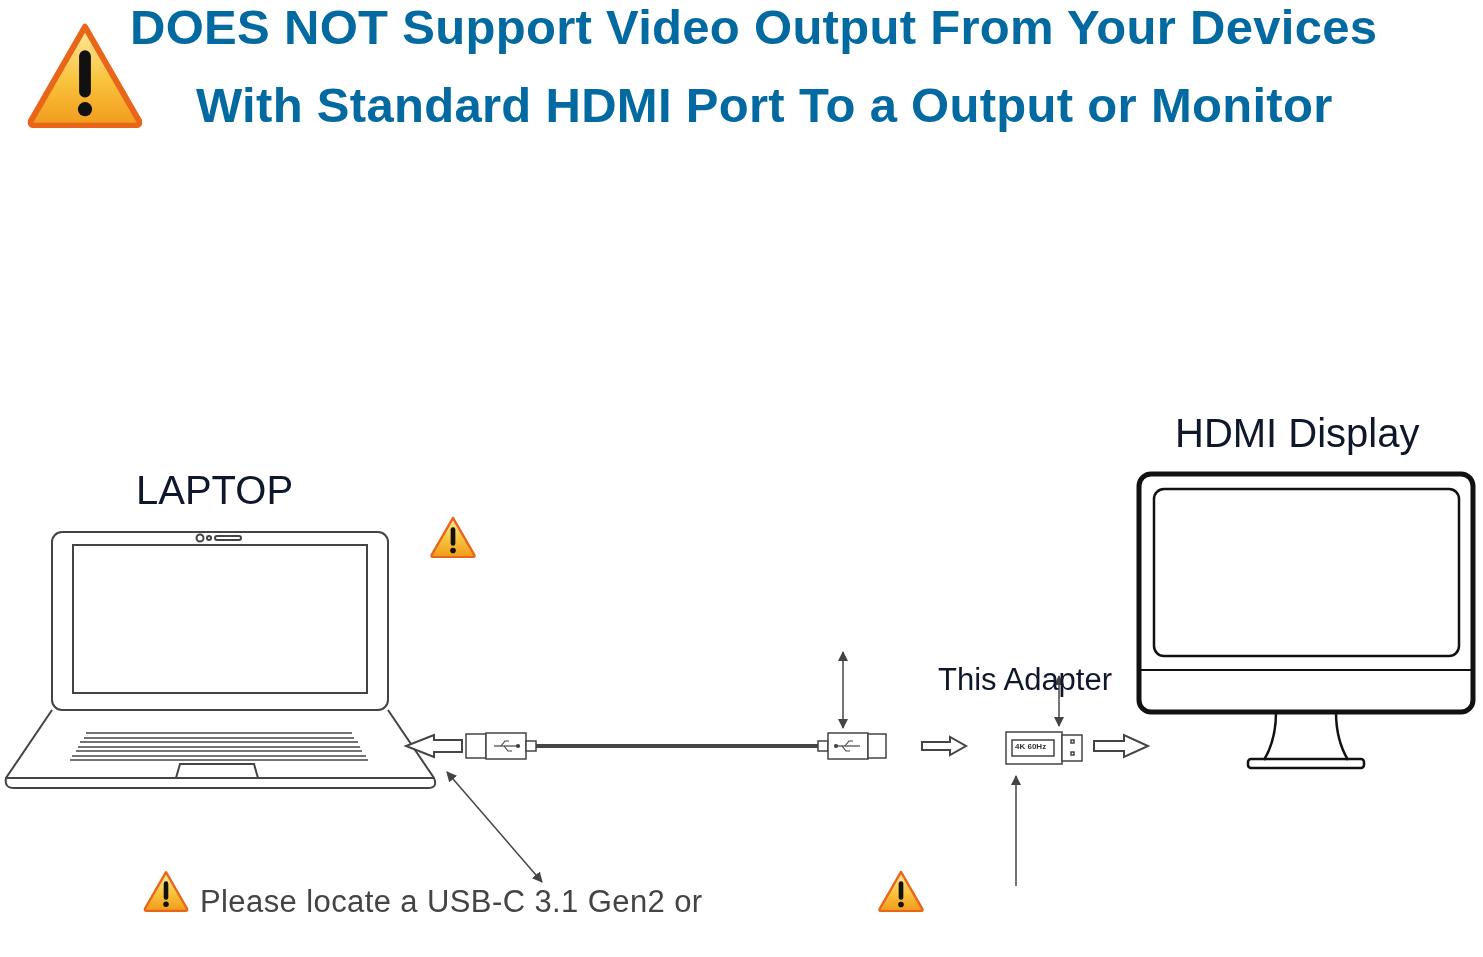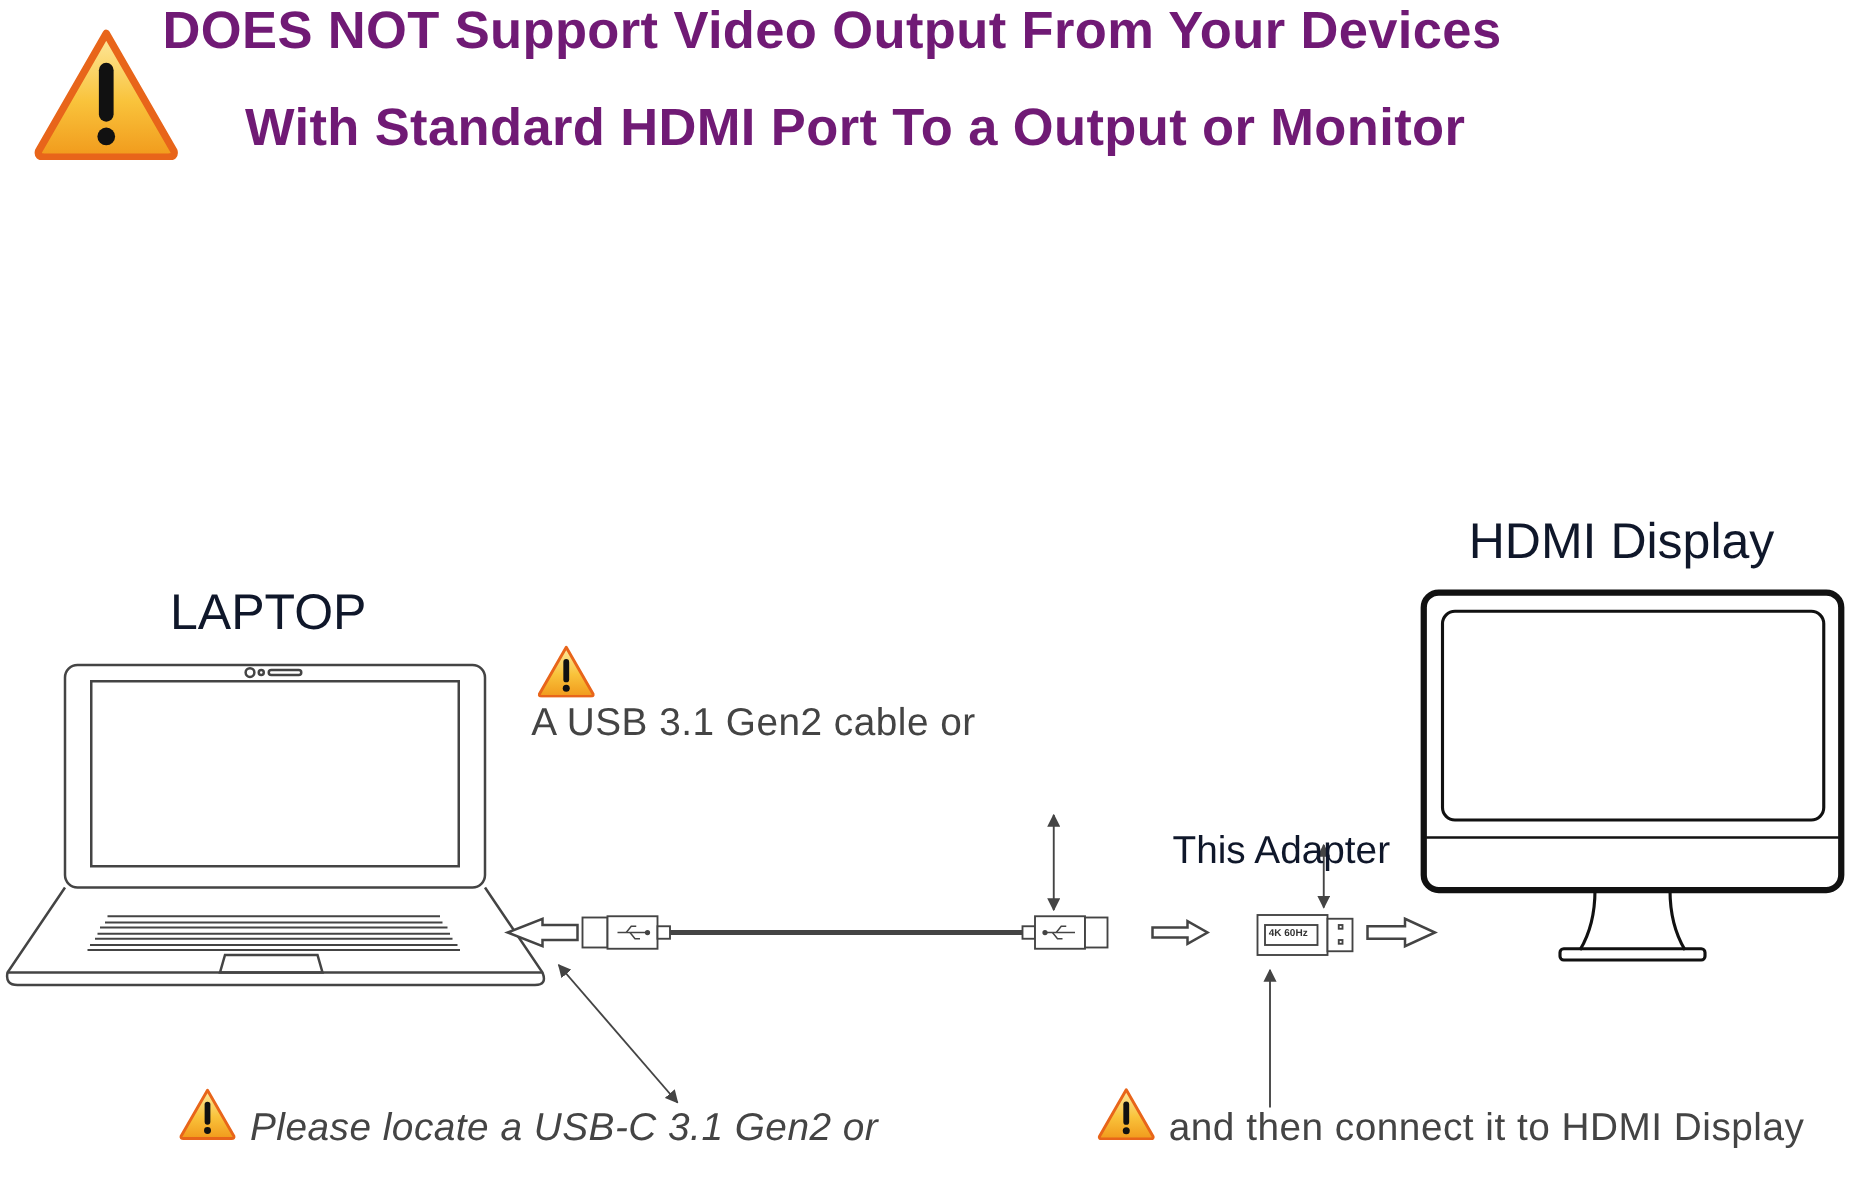--- a/index.html
+++ b/index.html
@@ -1,18 +1,18 @@
 <!DOCTYPE html>
 <html><head>
 <meta charset="utf-8">
 <style>
   html, body { margin:0; padding:0; background:#ffffff; }
   body { width:1483px; height:957px; position:relative; overflow:hidden; font-family:"Liberation Sans", sans-serif; }
   .abs { position:absolute; }
-  .headline { color:#701a75; font-weight:bold; font-size:42px; white-space:nowrap; line-height:1; letter-spacing:0.3px; }
+  .headline { color:#0369a1; font-weight:bold; font-size:49px; white-space:nowrap; line-height:1; letter-spacing:0.3px; }
   .label { color:#0f172a; white-space:nowrap; line-height:1; }
   .note { color:#444444; font-size:31px; line-height:36px; white-space:nowrap; letter-spacing:0.4px; }
   svg { position:absolute; left:0; top:0; }
 </style>
 </head>
 <body>
 
 <svg width="1483" height="957" viewBox="0 0 1483 957">
   <defs>
     <linearGradient id="warnGrad" x1="0" y1="0" x2="0" y2="1">
@@ -115,20 +115,18 @@
 
 <div class="abs headline" style="left:130px; top:3px;">DOES NOT Support Video Output From Your  Devices</div>
 <div class="abs headline" style="left:196px; top:81px;">With Standard HDMI Port To a Output or Monitor</div>
 
 <div class="abs label" style="left:136px; top:470px; font-size:40px;">LAPTOP</div>
 <div class="abs label" style="left:1175px; top:413px; font-size:40px;">HDMI Display</div>
 <div class="abs label" style="left:938px; top:638px; font-size:31px;margin-top:26px;">This Adapter</div>
 <div class="abs label" style="left:1015px; top:743px; font-size:8px; font-weight:bold; color:#333;">4K 60Hz</div>
 
 <div class="abs note" style="left:425px; top:560px;">
-  <div>A USB 3.1 Gen2 cable or</div>
 </div>
-<div class="abs note" style="left:200px; top:884px;font-style:italic;">
+<div class="abs note" style="left:200px; top:884px;">
   <div>Please locate a USB-C 3.1 Gen2 or</div>
 </div>
 <div class="abs note" style="left:935px; top:884px;">
-  <div>and then connect it to HDMI Display</div>
 </div>
 
 </body></html>

